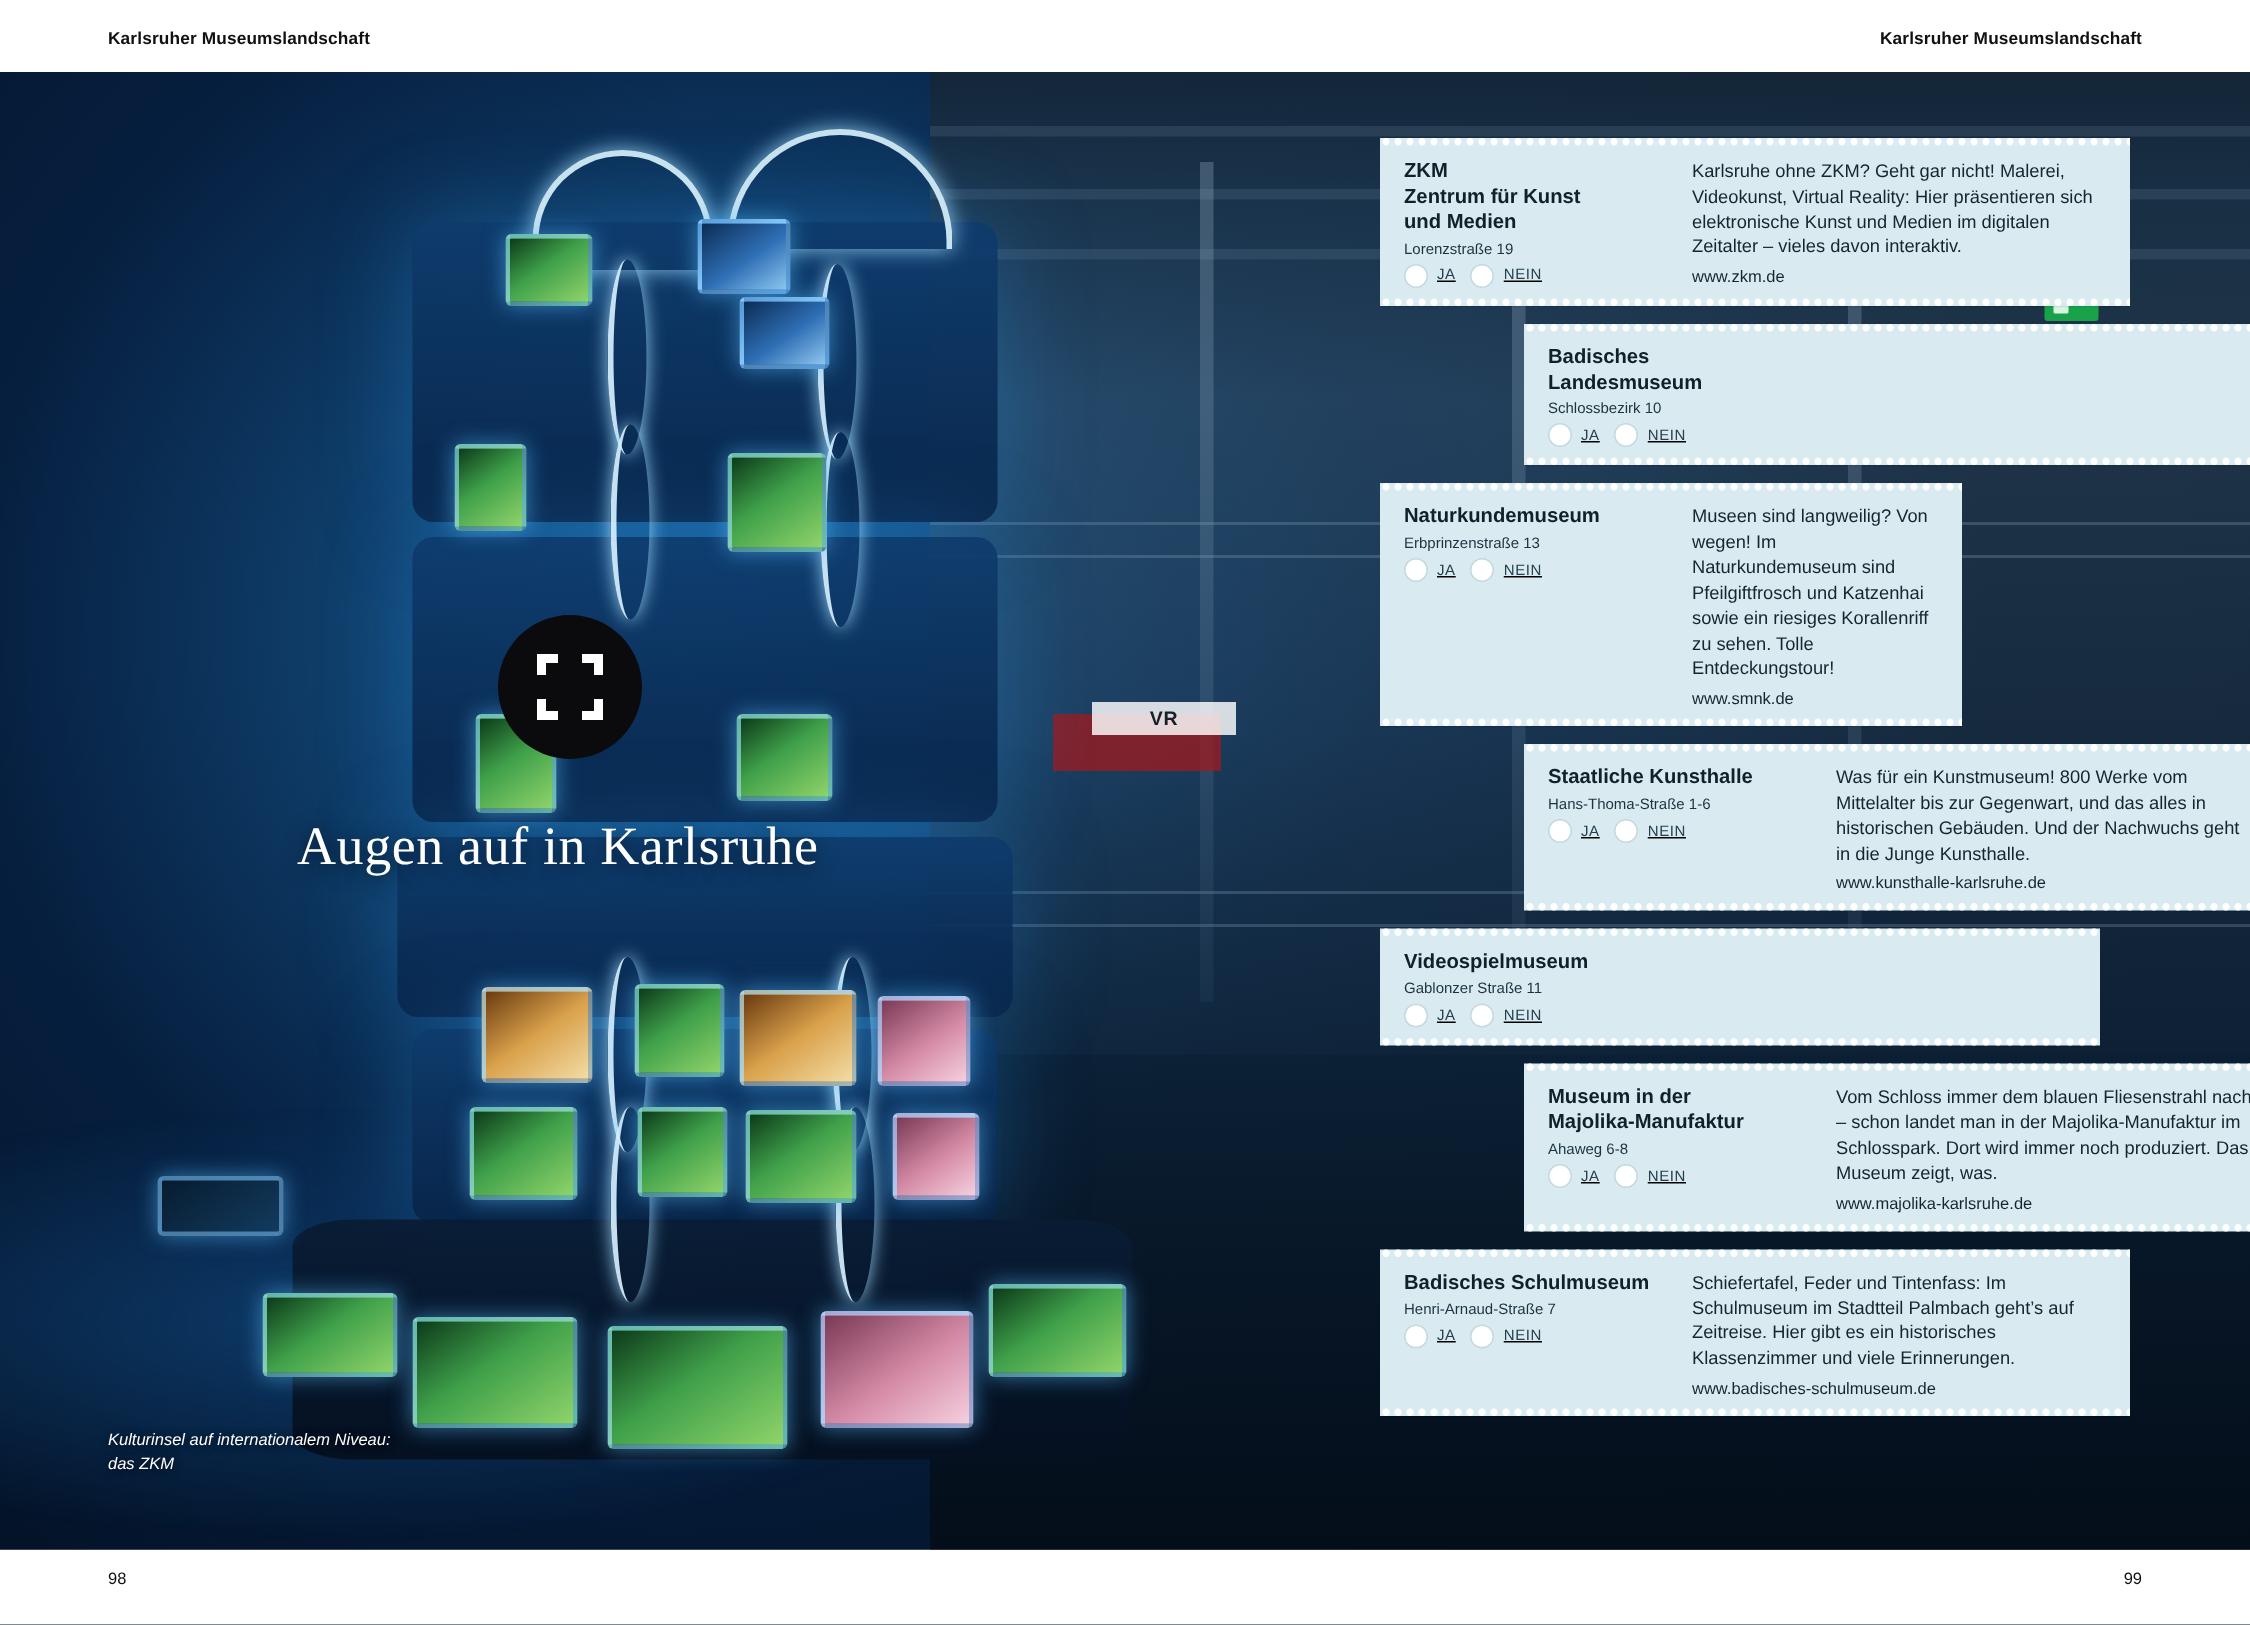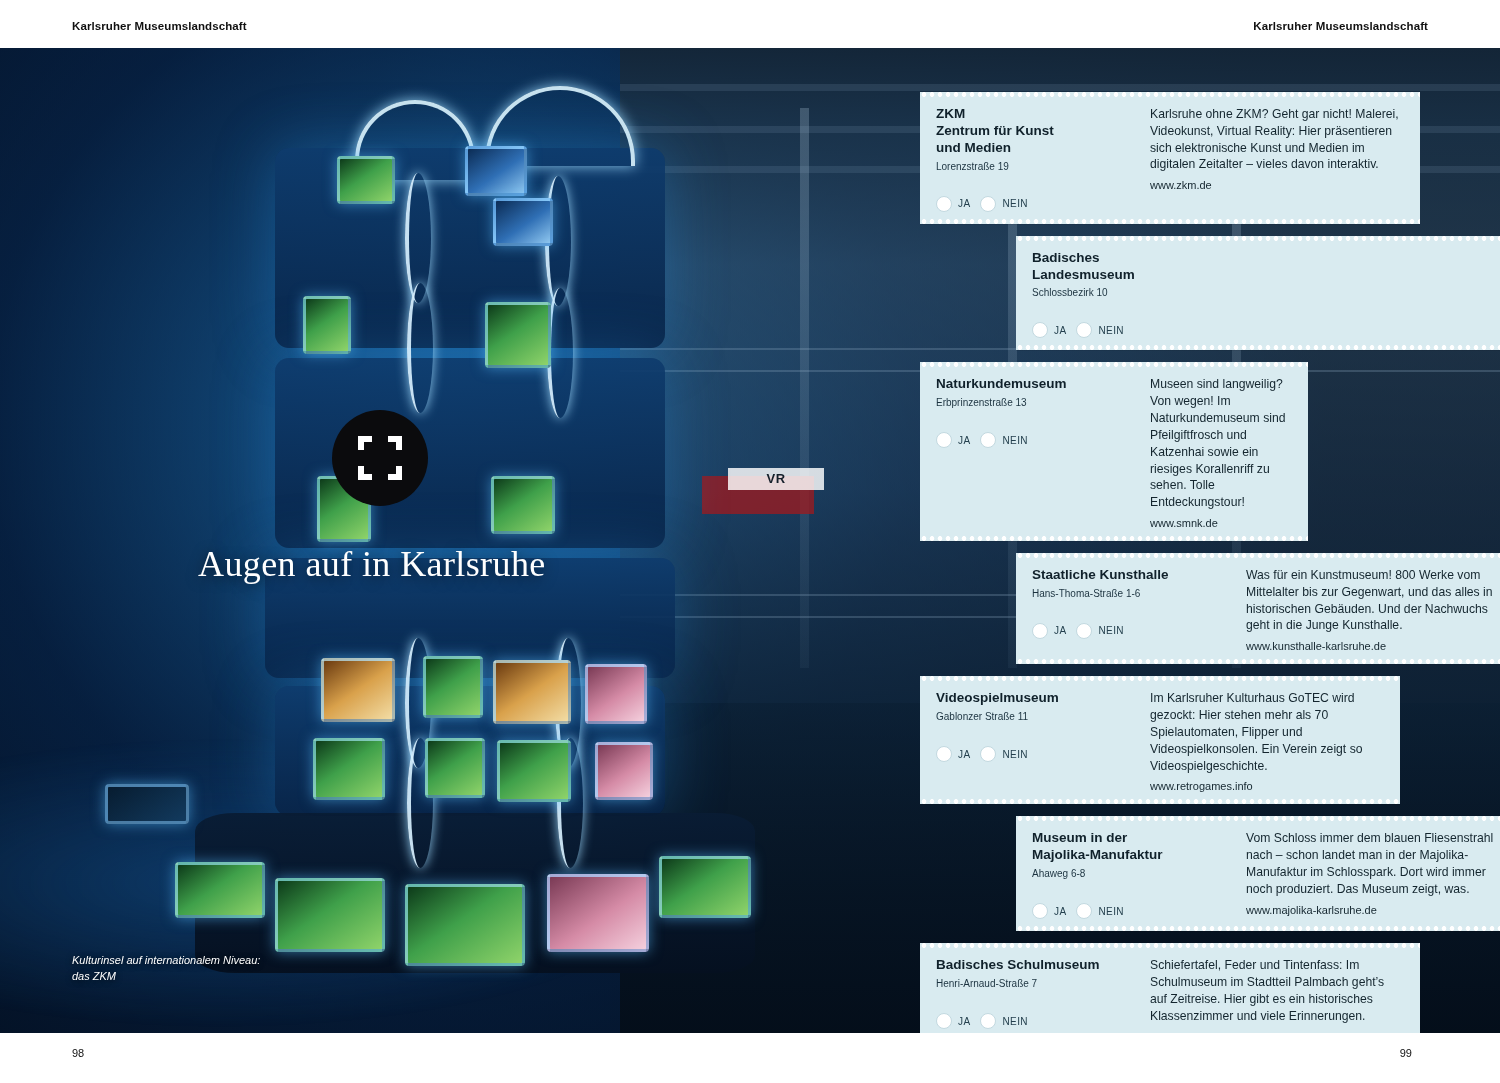--- a/index.html
+++ b/index.html
@@ -26,21 +26,21 @@
   .runhead.right { right: 72px; }
 
   
   .folio {
     position: absolute;
     bottom: 24px;
     font-size: 11px;
     color: #111;
   }
   .folio.left  { left: 72px; }
-  .folio.right { right: 88px; }
+  .folio.right { right: 72px; }
 
   
   .spread {
     position: absolute;
     left: 0;
     top: 48px;
     width: 1500px;
     height: 985px;
     overflow: hidden;
     background: #04111f;
@@ -193,21 +193,21 @@
     left: 920px; top: 44px;
     width: 560px;
     z-index: 10;
   }
   .card {
     position: relative;
     background: #d9ebf0;
     margin-bottom: 12px;
     padding: 14px 16px 12px 16px;
     display: flex;
-    gap: 24px;
+    gap: 2px;
     
     box-shadow: 0 1px 0 rgba(0,0,0,.07);
   }
   .card::before, .card::after {
     content: "";
     position: absolute; left: 0; width: 100%; height: 5px;
     background-image: radial-gradient(circle at 4px 2.5px, rgba(255,255,255,1) 2.2px, rgba(255,255,255,0) 2.6px);
     background-size: 8px 5px;
   }
   .card::before { top: 0; }
@@ -237,21 +237,22 @@
   .museum-url {
     font-size: 11px;
     color: #14262f;
     margin-top: 6px;
   }
 
   .answers {
     display: flex;
     align-items: center;
     gap: 10px;
-    margin-top: 24px;
+    margin-top: 4px;
+    text-decoration: underline;
   }
   .answer {
     display: flex; align-items: center; gap: 6px;
   }
   .bubble {
     width: 16px; height: 16px; border-radius: 50%;
     background: #ffffff;
     border: 1px solid #c3d9e0;
     display: inline-block;
   }
@@ -447,24 +448,20 @@
             <div class="answer">
               <span class="bubble"></span>
               <span class="answer-label">JA</span>
             </div>
             <div class="answer">
               <span class="bubble"></span>
               <span class="answer-label">NEIN</span>
             </div>
           </div>
         </div>
-        <div class="card-right">
-          <p class="museum-desc">Im Karlsruher Kulturhaus GoTEC wird gezockt: Hier stehen mehr als 70 Spielautomaten, Flipper und Videospielkonsolen. Ein Verein zeigt so Videospielgeschichte.</p>
-          <div class="museum-url">www.retrogames.info</div>
-        </div>
       </div>
 
       <div class="card off-f">
         <div class="card-left">
           <p class="museum-name" style="white-space:pre-line;">Museum in der
 Majolika-Manufaktur</p>
           <p class="museum-addr">Ahaweg 6-8</p>
           <div class="answers">
             <div class="answer">
               <span class="bubble"></span>

